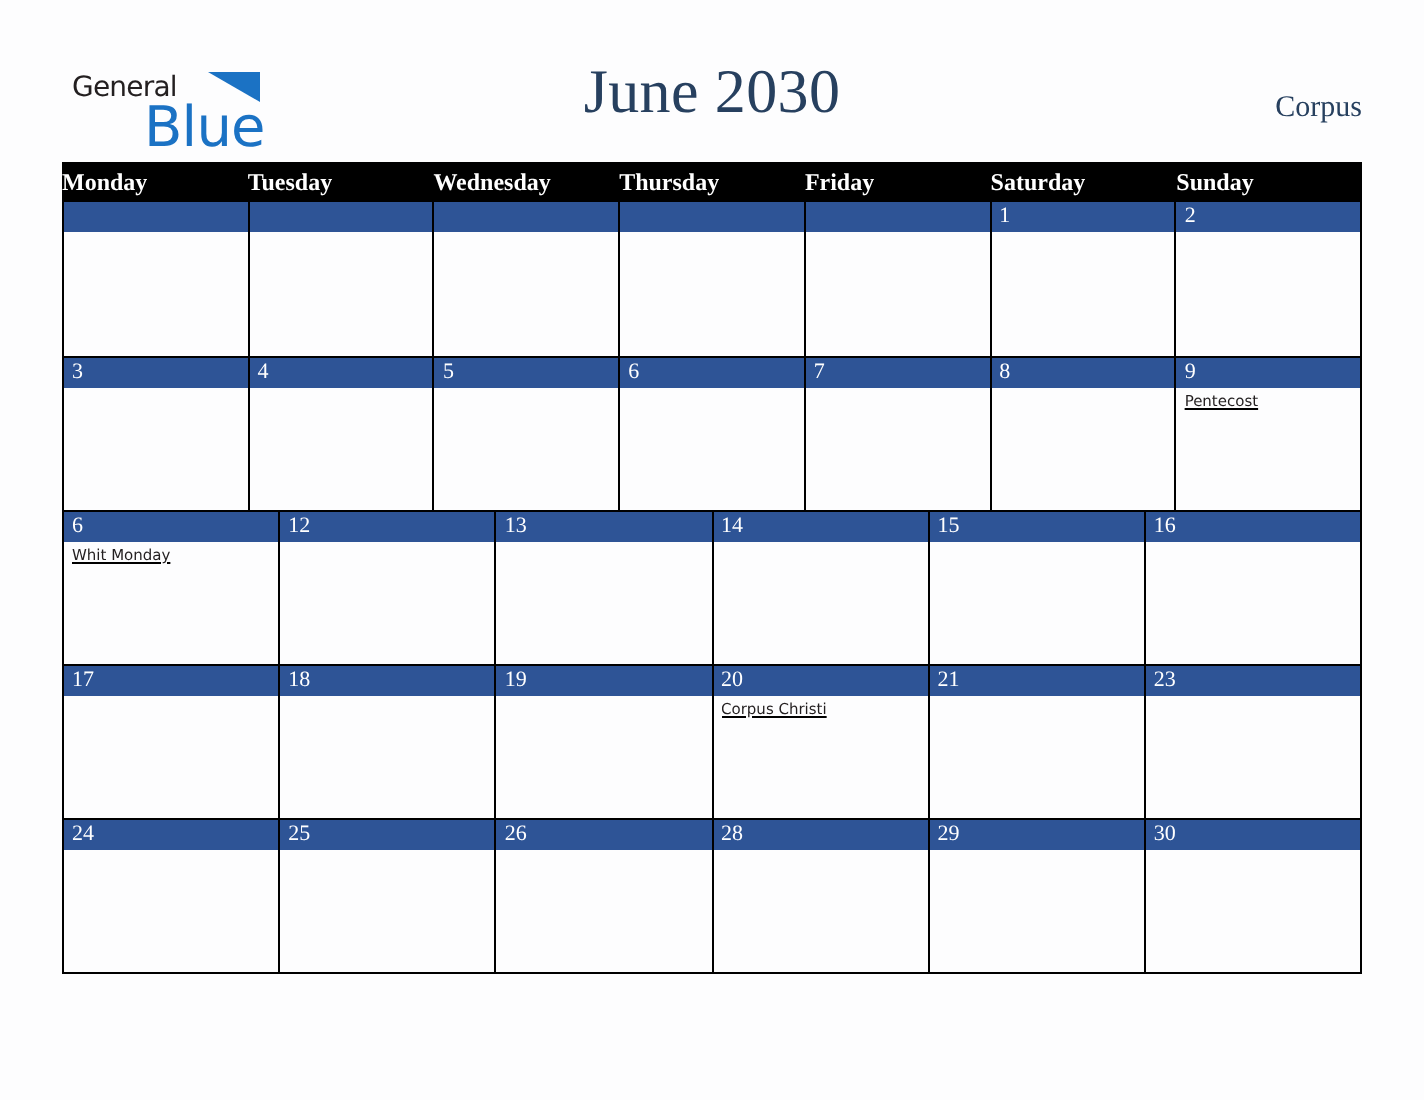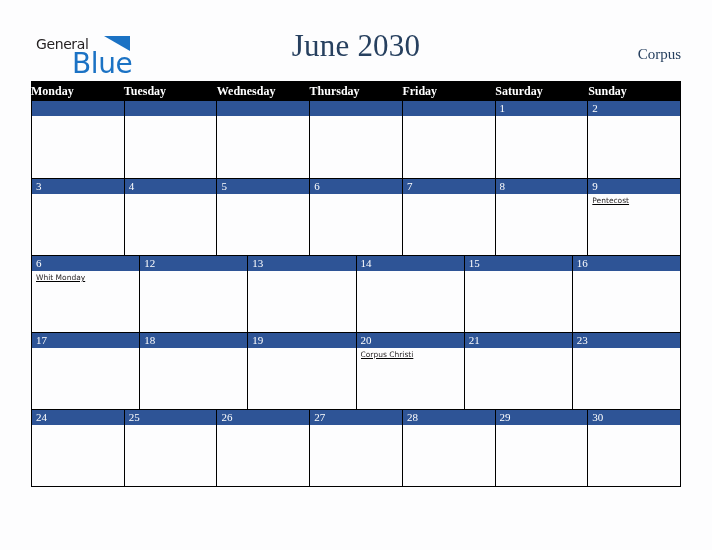--- a/index.html
+++ b/index.html
@@ -327,24 +327,20 @@
           </div>
           <div class="day-cell">
             <div class="day-num-bar">25</div>
             <div class="day-events"></div>
           </div>
           <div class="day-cell">
             <div class="day-num-bar">26</div>
             <div class="day-events"></div>
           </div>
           <div class="day-cell">
-            <div class="day-num-bar">27</div>
-            <div class="day-events"></div>
-          </div>
-          <div class="day-cell">
             <div class="day-num-bar">28</div>
             <div class="day-events"></div>
           </div>
           <div class="day-cell">
             <div class="day-num-bar">29</div>
             <div class="day-events"></div>
           </div>
           <div class="day-cell">
             <div class="day-num-bar">30</div>
             <div class="day-events"></div>

